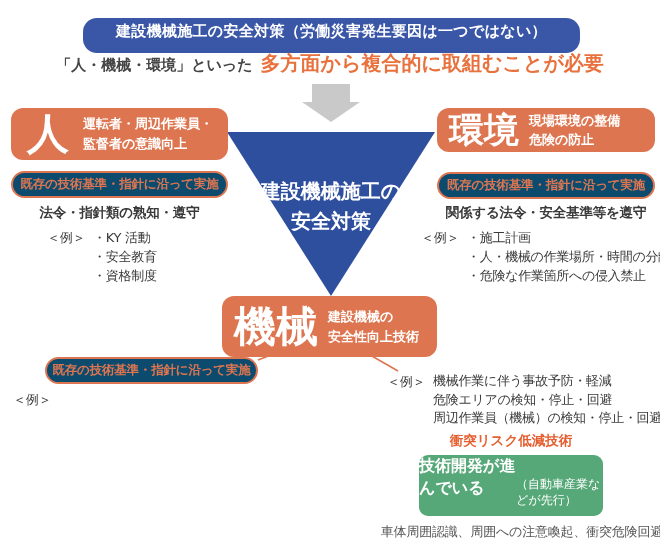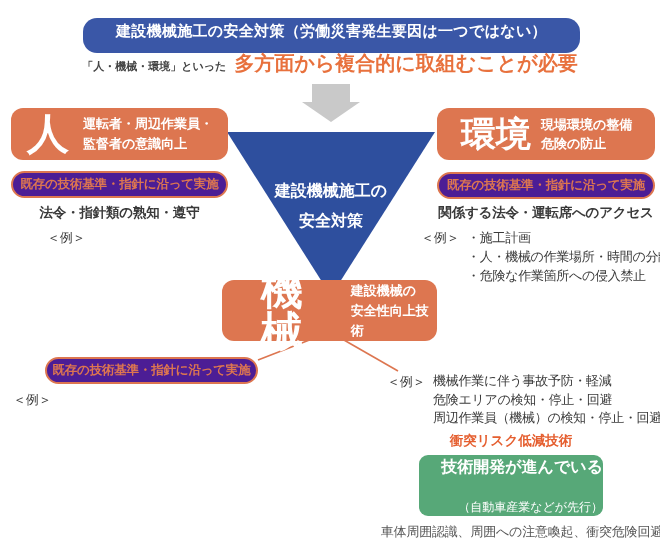--- a/index.html
+++ b/index.html
@@ -13,40 +13,40 @@
   .page{position:relative;width:660px;height:550px;background:#fff;overflow:hidden;}
   .abs{position:absolute;}
   svg.overlay{position:absolute;left:0;top:0;z-index:1;pointer-events:none;}
   .z2{z-index:2;}
 
   .banner{left:83px;top:18px;width:497px;height:35px;background:var(--banner-blue);
     border-radius:14px;color:#fff;font-weight:bold;font-size:15px;line-height:27px;
     text-align:center;letter-spacing:.3px;}
   .subtitle{left:0;top:50px;width:660px;display:flex;justify-content:center;
     align-items:baseline;gap:8px;}
-  .subtitle .plain{font-size:11px;font-weight:bold;color:#444;}
+  .subtitle .plain{font-size:15px;font-weight:bold;color:#444;}
   .subtitle .accent{font-size:20px;font-weight:bold;color:var(--accent-orange);}
 
   .tri-label{left:231px;top:176px;width:200px;text-align:center;color:#fff;
-    font-size:16px;font-weight:bold;line-height:30px;white-space:pre-line;}
+    font-size:20px;font-weight:bold;line-height:30px;white-space:pre-line;}
 
   .cat-box{background:var(--orange);border-radius:12px;color:#fff;display:flex;
     align-items:center;}
   .cat-title{font-weight:bold;line-height:1;}
   .cat-desc{font-size:13px;line-height:20px;white-space:pre-line;font-weight:bold;}
 
   .box-human{left:11px;top:108px;width:217px;height:52px;}
   .box-human .cat-title{font-size:42px;margin:0 14px 0 16px;}
-  .box-env{left:437px;top:108px;width:218px;height:52px;padding-left:12px;}
+  .box-env{left:437px;top:108px;width:218px;height:44px;}
   .box-env .cat-title{font-size:35px;margin:0 10px 0 12px;}
   .box-env .cat-desc{line-height:19px;}
-  .box-machine{left:222px;top:280px;width:215px;height:61px;padding-left:27px;}
+  .box-machine{left:222px;top:296px;width:215px;height:61px;}
   .box-machine .cat-title{font-size:42px;margin:0 10px 0 12px;}
 
-  .pill{background:#4c1d95;border:2px solid var(--orange);border-radius:15px;height:27px;
+  .pill{background:#0c4a6e;border:2px solid var(--orange);border-radius:15px;height:27px;
     color:var(--orange);font-weight:bold;font-size:12.5px;display:flex;align-items:center;
     justify-content:center;letter-spacing:-.2px;}
   .pill-human{left:11px;top:171px;width:217px;}
   .pill-env{left:437px;top:172px;width:218px;}
   .pill-machine{left:45px;top:357px;width:213px;}
 
   .heading{font-size:13.5px;font-weight:bold;text-align:center;letter-spacing:-.2px;}
   .heading-human{left:11px;top:204px;width:217px;}
   .heading-env{left:433px;top:204px;width:226px;}
 
@@ -57,21 +57,21 @@
   .ex-env{left:421px;top:228px;}
   .ex-machine-basic{left:13px;top:390px;}
   .ex-machine-basic .ex-label{margin-right:13px;}
   .ex-machine-basic .ex-items > div{line-height:18.5px;}
   .ex-machine-tech{left:387px;top:372px;}
   .ex-machine-tech .ex-items > div{line-height:18.5px;}
 
   .collision-label{left:418px;top:432px;width:186px;text-align:center;
     font-size:13.5px;font-weight:bold;color:var(--accent-red);}
   .green-box{left:419px;top:455px;width:184px;height:61px;background:var(--green);
-    border-radius:9px;color:#fff;display:flex;flex-direction:column;align-items:flex-end;
+    border-radius:9px;color:#fff;display:flex;flex-direction:row;align-items:flex-start;
     justify-content:center;font-family:Liberation Serif, serif;}
   .green-title{font-size:16px;font-weight:bold;line-height:22px;}
   .green-sub{font-size:12px;line-height:16px;margin-top:21px;}
   .caption{left:7px;top:523px;width:656px;text-align:right;font-size:13px;
     color:var(--caption-gray);letter-spacing:-.2px;}
 </style>
 </head>
 <body>
 
 <div class="page">
@@ -95,29 +95,34 @@
 
   <div class="abs cat-box box-human z2">
     <span class="cat-title">人</span>
     <span class="cat-desc">運転者・周辺作業員・
 監督者の意識向上</span>
   </div>
   <div class="abs pill pill-human z2">既存の技術基準・指針に沿って実施</div>
   <div class="abs heading heading-human z2">法令・指針類の熟知・遵守</div>
   <div class="abs ex ex-human z2">
     <span class="ex-label">＜例＞</span>
+    <div class="ex-items">
+      <div>・KY 活動</div>
+      <div>・安全教育</div>
+      <div>・資格制度</div>
+    </div>
   </div>
 
   <div class="abs cat-box box-env z2">
     <span class="cat-title">環境</span>
     <span class="cat-desc">現場環境の整備
 危険の防止</span>
   </div>
   <div class="abs pill pill-env z2">既存の技術基準・指針に沿って実施</div>
-  <div class="abs heading heading-env z2">関係する法令・運転席へのアクセス</div>
+  <div class="abs heading heading-env z2">関係する法令・安全基準等を遵守</div>
   <div class="abs ex ex-env z2">
     <span class="ex-label">＜例＞</span>
     <div class="ex-items">
       <div>・施工計画</div>
       <div>・人・機械の作業場所・時間の分離</div>
       <div>・危険な作業箇所への侵入禁止</div>
     </div>
   </div>
 
   <div class="abs cat-box box-machine z2">

